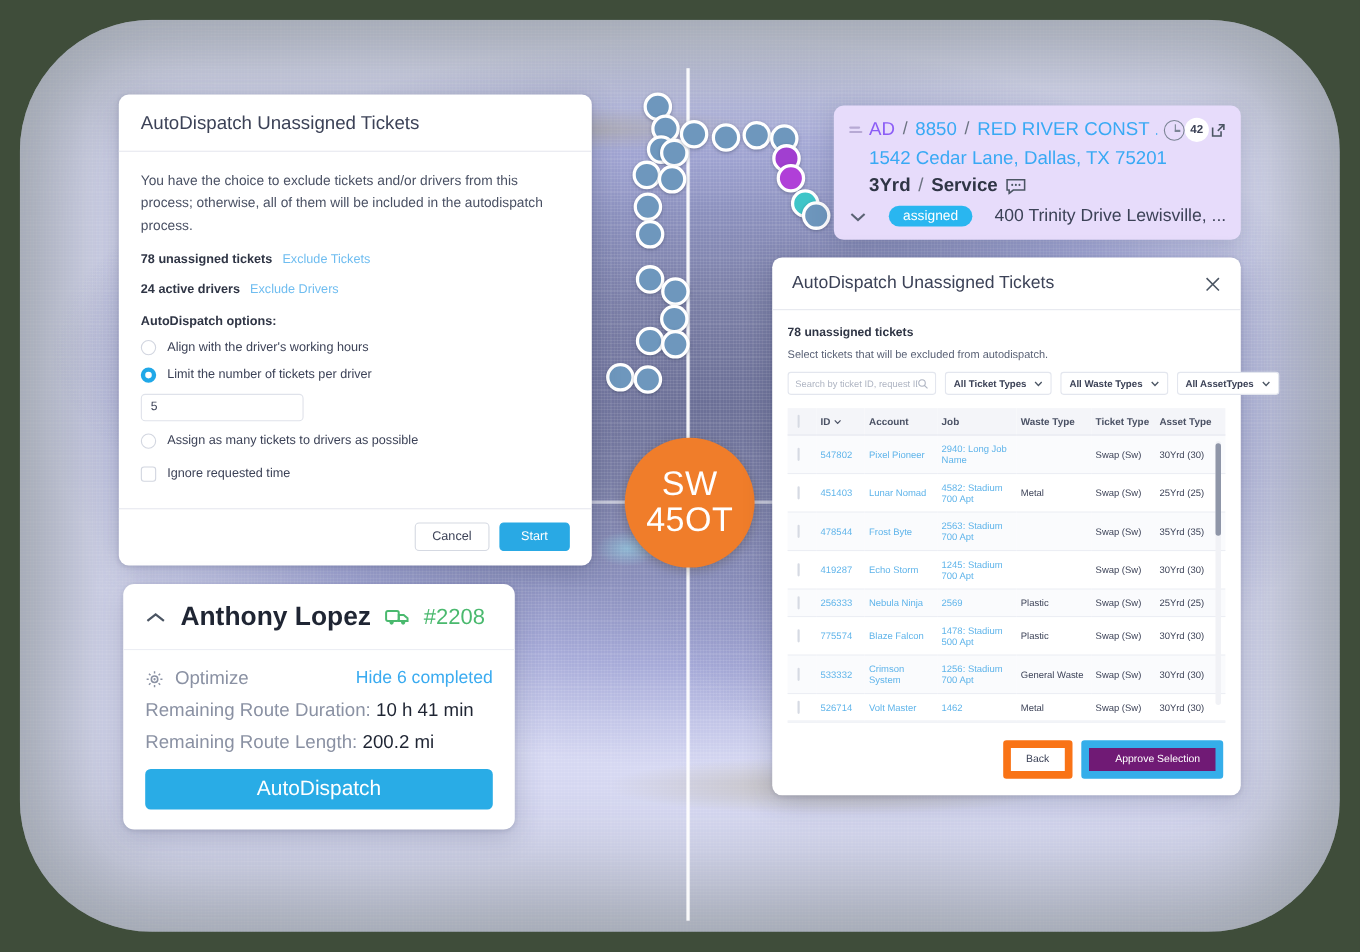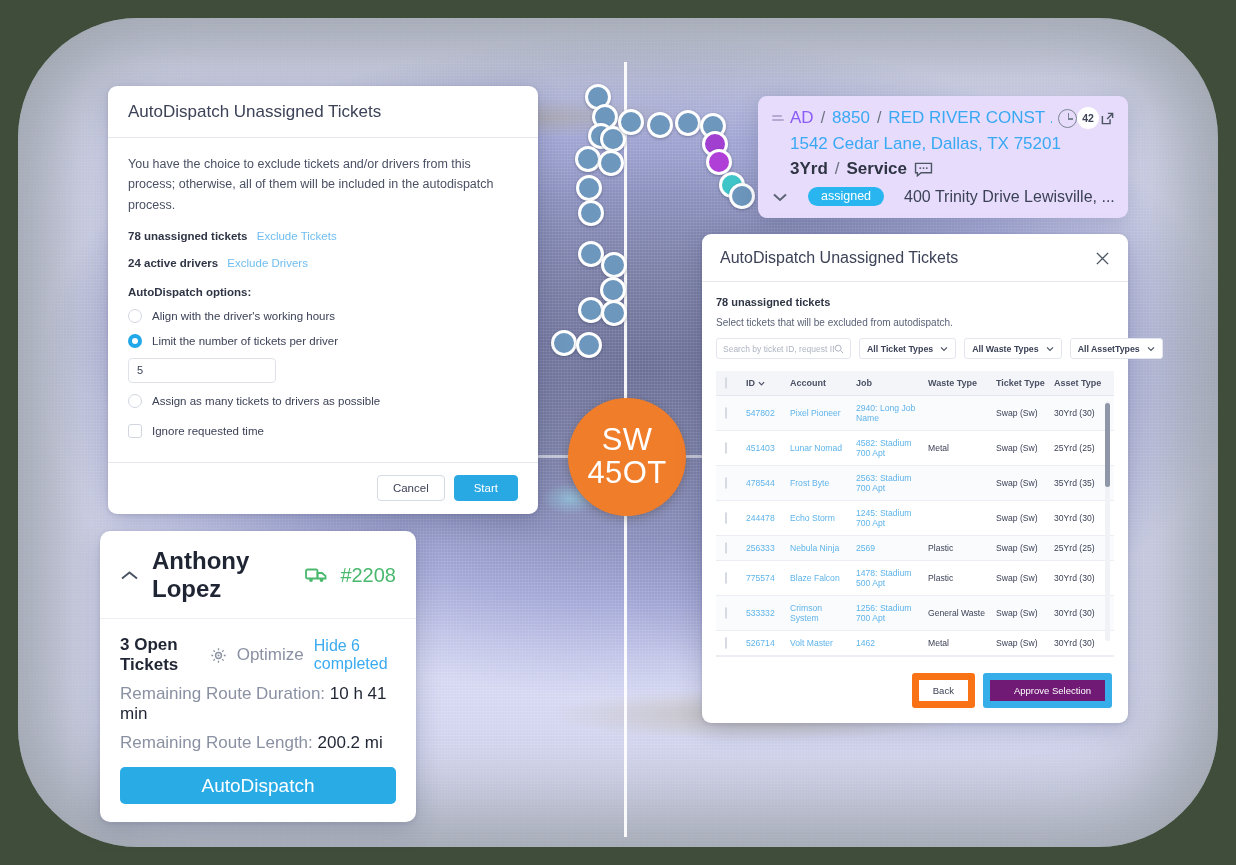--- a/index.html
+++ b/index.html
@@ -221,21 +221,21 @@
   .sort-ic { width: 7px; display: inline-block; margin-left: 3px; vertical-align: middle; }
   .sbar { position: absolute; right: 4px; top: 30px; width: 5px; height: 240px; background: #f1f2f6; border-radius: 3px; }
   .sbar i { position: absolute; left: 0; top: 2px; width: 5px; height: 84px; background: #8f96a8; border-radius: 3px; display: block; }
   #dlg2 .dlg-foot {
     padding: 16px 16px 15px; display: flex; justify-content: flex-end; gap: 8px;
   }
   .btn-sm { font-size: 9.5px; padding: 5px 14px; border-radius: 3px; border: 7px solid #f97316; background: #fff; color: #3c4257; cursor: pointer; font-family: "Liberation Sans", sans-serif; }
   .btn-sm.primary { background: #701a75; border-color: #35aeea; color: #fff; padding-left: 24px; }
 
   
-  #driver { left: 100px; top: 531px; width: 316px; border-radius: 10px; }
+  #driver { left: 112px; top: 531px; width: 356px; border-radius: 10px; }
   #driver .dv-head {
     display: flex; align-items: center; gap: 13px;
     padding: 16px 20px 15px; border-bottom: 1px solid #eceef4;
   }
   .chev-u { width: 19px; flex: none; }
   .dv-name { font-size: 24px; font-weight: 700; color: #1f2533; }
   .truck-ic { width: 22px; height: 16px; flex: none; }
   .dv-num { font-size: 20px; color: #4ab96e; }
   #driver .dv-body { padding: 16px 20px 18px; }
   .dv-row1 { display: flex; align-items: center; gap: 10px; }
@@ -457,21 +457,21 @@
                 <td class="td-chk"><span class="chk-sm"></span></td>
                 <td class="blue">478544</td>
                 <td class="blue">Frost Byte</td>
                 <td class="blue">2563: Stadium 700 Apt</td>
                 <td class=""></td>
                 <td class="">Swap (Sw)</td>
                 <td class="">35Yrd (35)</td>
               </tr>
               <tr>
                 <td class="td-chk"><span class="chk-sm"></span></td>
-                <td class="blue">244478</td>
+                <td class="blue">419287</td>
                 <td class="blue">Echo Storm</td>
                 <td class="blue">1245: Stadium 700 Apt</td>
                 <td class=""></td>
                 <td class="">Swap (Sw)</td>
                 <td class="">30Yrd (30)</td>
               </tr>
               <tr>
                 <td class="td-chk"><span class="chk-sm"></span></td>
                 <td class="blue">256333</td>
                 <td class="blue">Nebula Ninja</td>
@@ -529,21 +529,20 @@
       <svg class="truck-ic" viewBox="0 0 22 16">
         <rect x="1" y="2.5" width="11.5" height="9" rx="1.6" fill="none" stroke="#4ab96e" stroke-width="1.8"></rect>
         <path d="M12.5 6h4.5l3.5 3v2.5h-8z" fill="none" stroke="#4ab96e" stroke-width="1.8"></path>
         <circle cx="6" cy="13" r="1.9" fill="#4ab96e"></circle>
         <circle cx="16.5" cy="13" r="1.9" fill="#4ab96e"></circle>
       </svg>
       <span class="dv-num">#2208</span>
     </div>
     <div class="dv-body">
       <div class="dv-row1">
-        <span class="dv-open">3 Open Tickets</span>
         <svg class="gear-ic" viewBox="0 0 18 18">
           <circle cx="9" cy="9" r="3.1" fill="none" stroke="#8a91a3" stroke-width="1.5"></circle>
           <circle cx="9" cy="9" r="1.1" fill="#8a91a3"></circle>
           <path d="M9 1.4v2M9 14.6v2M1.4 9h2M14.6 9h2M3.6 3.6l1.5 1.5M12.9 12.9l1.5 1.5M14.4 3.6l-1.5 1.5M5.1 12.9l-1.5 1.5" stroke="#8a91a3" stroke-width="1.4"></path>
         </svg>
         <span class="dv-opt">Optimize</span>
         <span class="dv-hide">Hide 6 completed</span>
       </div>
       <div class="dv-stat">
         <span>Remaining Route Duration:</span>

